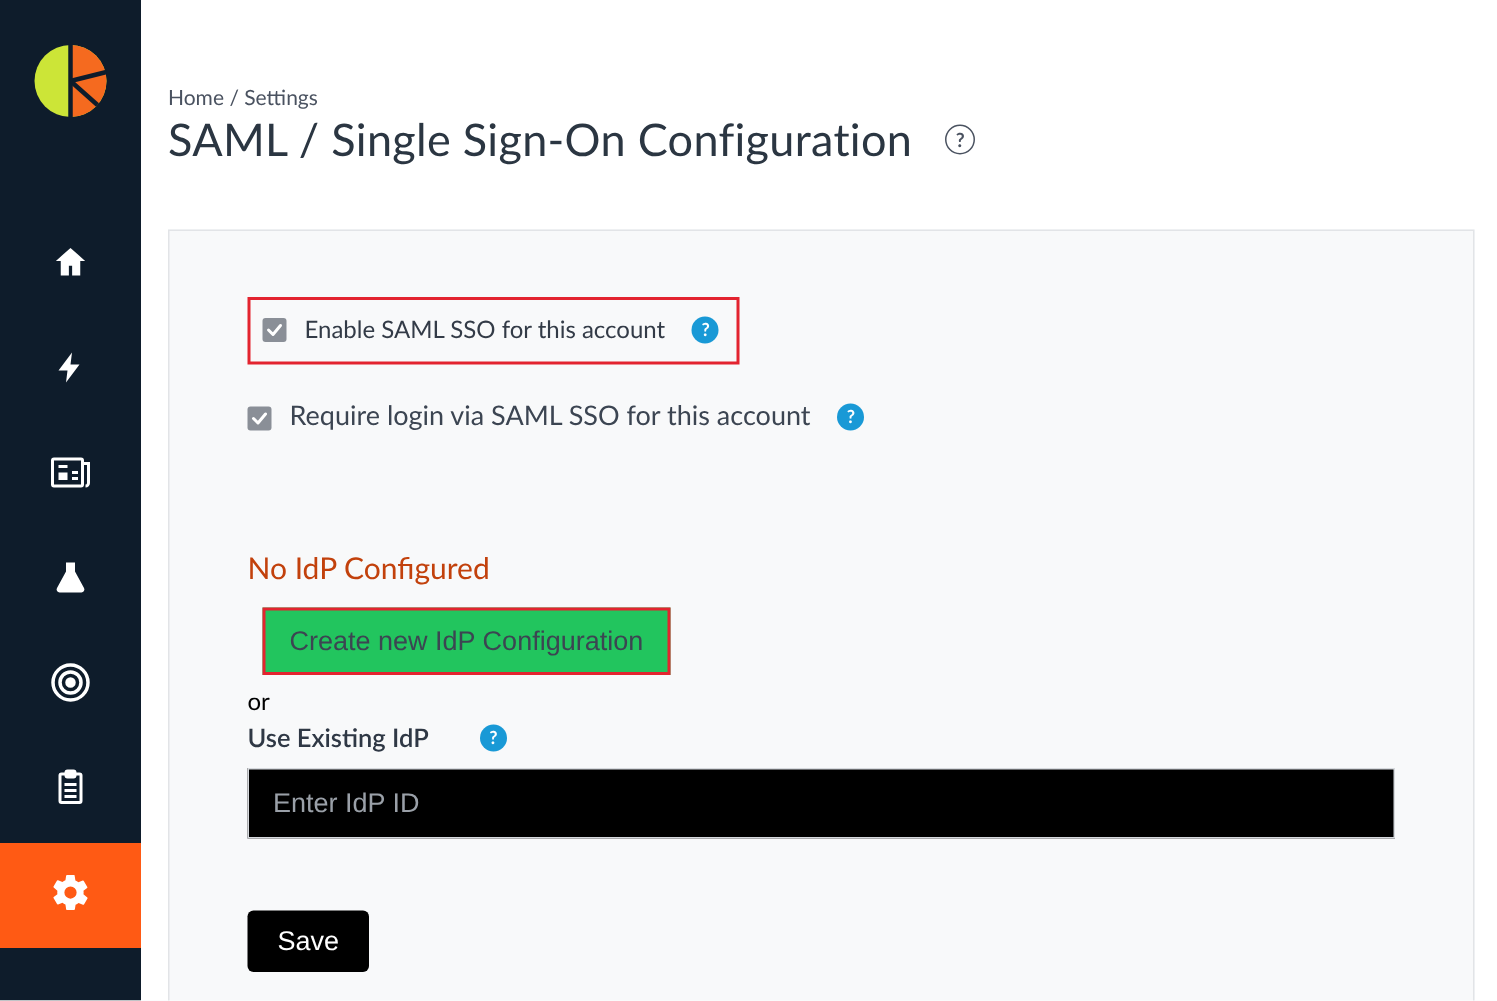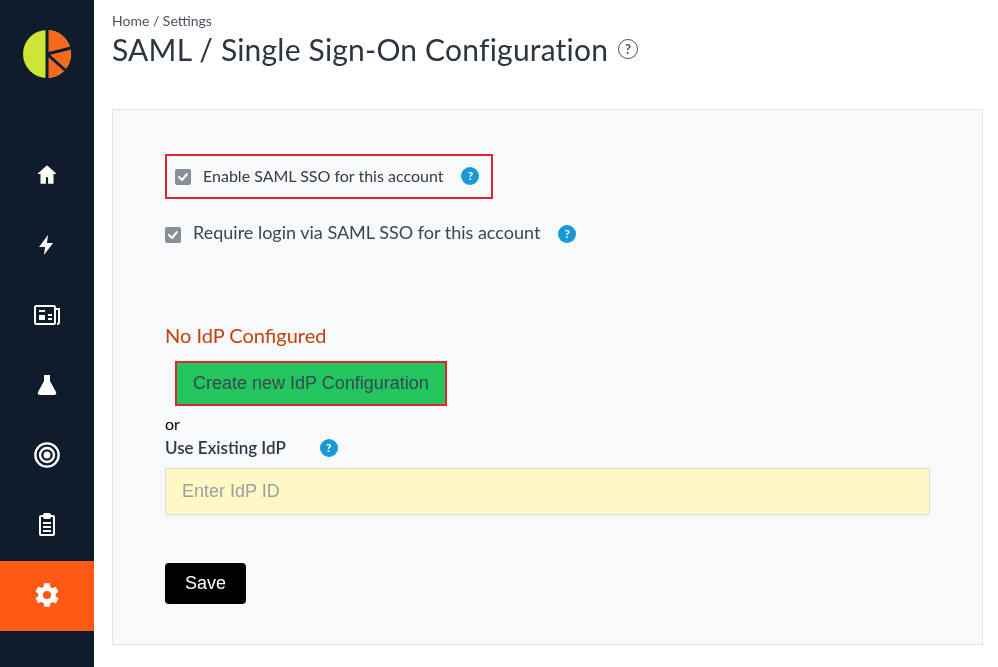--- a/index.html
+++ b/index.html
@@ -29,30 +29,31 @@
     align-items: center;
     justify-content: center;
   }
   .nav-item.active { background: #ff5a14; }
   .main {
     flex: 1;
     height: 566px;
     padding: 12px 15px 0 18px;
     display: flex;
     flex-direction: column;
+    margin-top: 44px;
   }
   .breadcrumb {
     font-size: 14px;
     color: #4a5260;
     margin-bottom: 2px;
   }
   .page-title-row {
     display: flex;
     align-items: center;
-    gap: 10px;
+    gap: 22px;
   }
   .page-title {
     font-size: 30px;
     font-weight: 400;
     color: #2b3642;
     letter-spacing: 0.2px;
   }
   .help-circle-gray {
     width: 20px;
     height: 20px;
@@ -104,21 +105,21 @@
     color: #fff;
     font-size: 12px;
     font-weight: 700;
     line-height: 1;
     margin-left: 6px;
   }
   .highlight-box {
     border: 2px solid #e3242f;
     padding: 10px 12px 12px 8px;
     display: inline-flex;
-    align-items: flex-end;
+    align-items: center;
     gap: 12px;
     margin-bottom: 22px;
   }
   .section-heading {
     font-size: 20px;
     font-weight: 400;
     color: #c2410c;
     margin-top: 80px;
     margin-bottom: 14px;
   }
@@ -146,21 +147,21 @@
     color: #2f3845;
     margin-top: 4px;
   }
   .idp-input {
     width: 100%;
     margin-top: 10px;
     padding: 12px 16px;
     font-size: 18px;
     color: #7c838c;
     border: 1px solid #d7dade;
-    background: #fef9c3;
+    background: #000000;
     outline: none;
   }
   .idp-input::placeholder { color: #9aa0a8; }
   .save-btn {
     margin-top: 48px;
     background: #000000;
     color: #ffffff;
     border: none;
     padding: 10px 20px;
     font-size: 18px;

